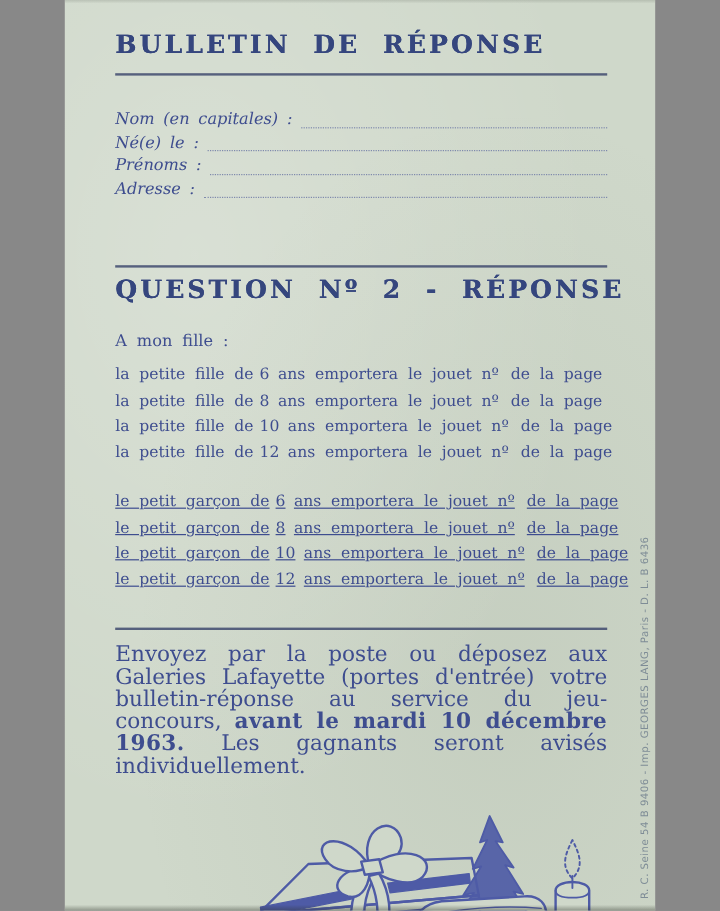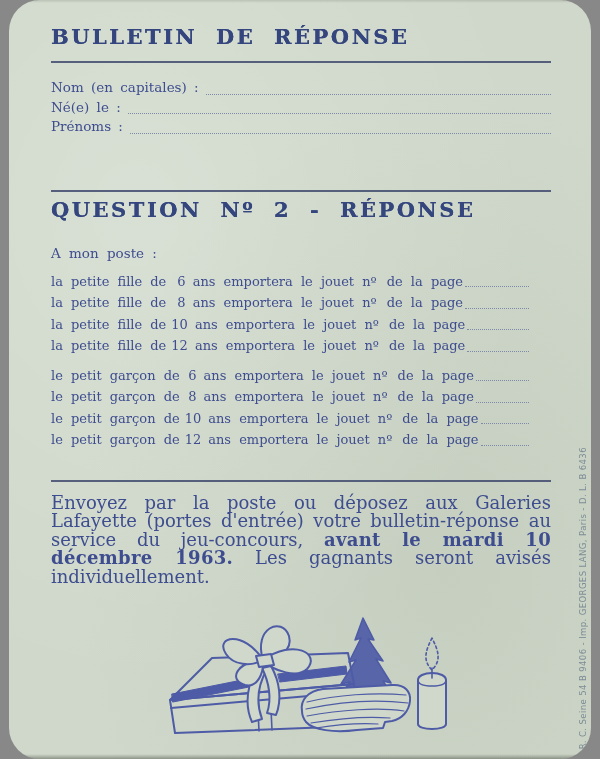--- a/index.html
+++ b/index.html
@@ -1,27 +1,26 @@
 <!DOCTYPE html>
 <html><head>
 <meta charset="utf-8">
 <style>
   html,body{margin:0;padding:0;background:#888;}
   .paper{
     position:relative;
-    width:582px;height:759px;
+    width:492px;height:759px;
     margin:0 auto;
     background:
       radial-gradient(ellipse at 22% 28%, rgba(255,255,255,.20), transparent 62%),
       radial-gradient(ellipse at 75% 75%, rgba(110,122,100,.10), transparent 60%),
       #cfd8ca;
     overflow:hidden;
     font-family:"DejaVu Serif","Liberation Serif",serif;
     color:#3e4d8f;
-    border-radius:31px;
   }
   .paper::after{
     content:"";position:absolute;left:0;right:0;bottom:0;height:5px;
     background:linear-gradient(rgba(0,0,0,0),rgba(42,48,38,.40));
     pointer-events:none;
   }
   .paper::before{
     content:"";position:absolute;left:0;right:0;top:0;height:3px;
     background:linear-gradient(rgba(42,48,38,.15),rgba(0,0,0,0));
     pointer-events:none;
@@ -36,31 +35,31 @@
     letter-spacing:2.5px;
     word-spacing:9px;
     text-shadow:0 0 .5px #35467e;
     white-space:nowrap;
   }
   .rule{height:2px;background:#3f4a6e;opacity:.85;}
   .title-rule{margin-top:13px;}
   .section-rule{margin-top:52px;}
   .footer-rule{margin-top:29px;}
 
-  .identity{margin-top:16px;}
+  .identity{margin-top:28px;font-style:italic;}
   .id-row{display:flex;align-items:baseline;height:19.5px;font-size:13.5px;word-spacing:3px;}
   .id-row .label{white-space:nowrap;}
   .dots{border-bottom:1px dotted #7e89ac;height:1px;align-self:flex-end;margin-bottom:4px;}
   .id-row .dots{flex:1;margin-left:7px;}
 
   h2{margin-top:7px;}
   .intro{margin:24px 0 0 0;font-size:13.5px;line-height:17px;word-spacing:4px;}
 
   .answers{margin-top:9px;}
-  .answers.boys{margin-top:8px;}
+  .answers.boys{margin-top:20px;text-decoration:underline;}
   .row{display:flex;align-items:baseline;line-height:21.5px;font-size:13px;word-spacing:4px;}
   .row .subj,.row .rest,.row .plabel{white-space:nowrap;}
   .row .age{width:17px;text-align:right;margin:0 7px 0 5px;}
   .row .toy-dots{flex:1;margin:0 8px 5px 2px;}
   .row .page-dots{width:76px;margin:0 22px 5px 2px;}
 
   .footer-text{
     margin:12px 0 0 0;
     font-size:18px;line-height:18.5px;
     word-spacing:2.5px;
@@ -97,26 +96,30 @@
         <span class="dots"></span>
       </div>
       <div class="id-row">
         <span class="label">Né(e) le :</span>
         <span class="dots"></span>
       </div>
       <div class="id-row">
         <span class="label">Prénoms :</span>
         <span class="dots"></span>
       </div>
+      <div class="id-row">
+        <span class="label">Adresse :</span>
+        <span class="dots"></span>
+      </div>
     </div>
 
     <div class="rule section-rule"></div>
 
     <h2>QUESTION Nº 2 - RÉPONSE</h2>
-    <p class="intro">A mon poste :</p>
+    <p class="intro">A mon fille :</p>
 
     <div class="answers girls">
       <div class="row">
         <span class="subj">la petite fille de</span>
         <span class="age">6</span>
         <span class="rest">ans emportera le jouet nº</span>
         <span class="dots toy-dots"></span>
         <span class="plabel">de la page</span>
         <span class="dots page-dots"></span>
       </div>

